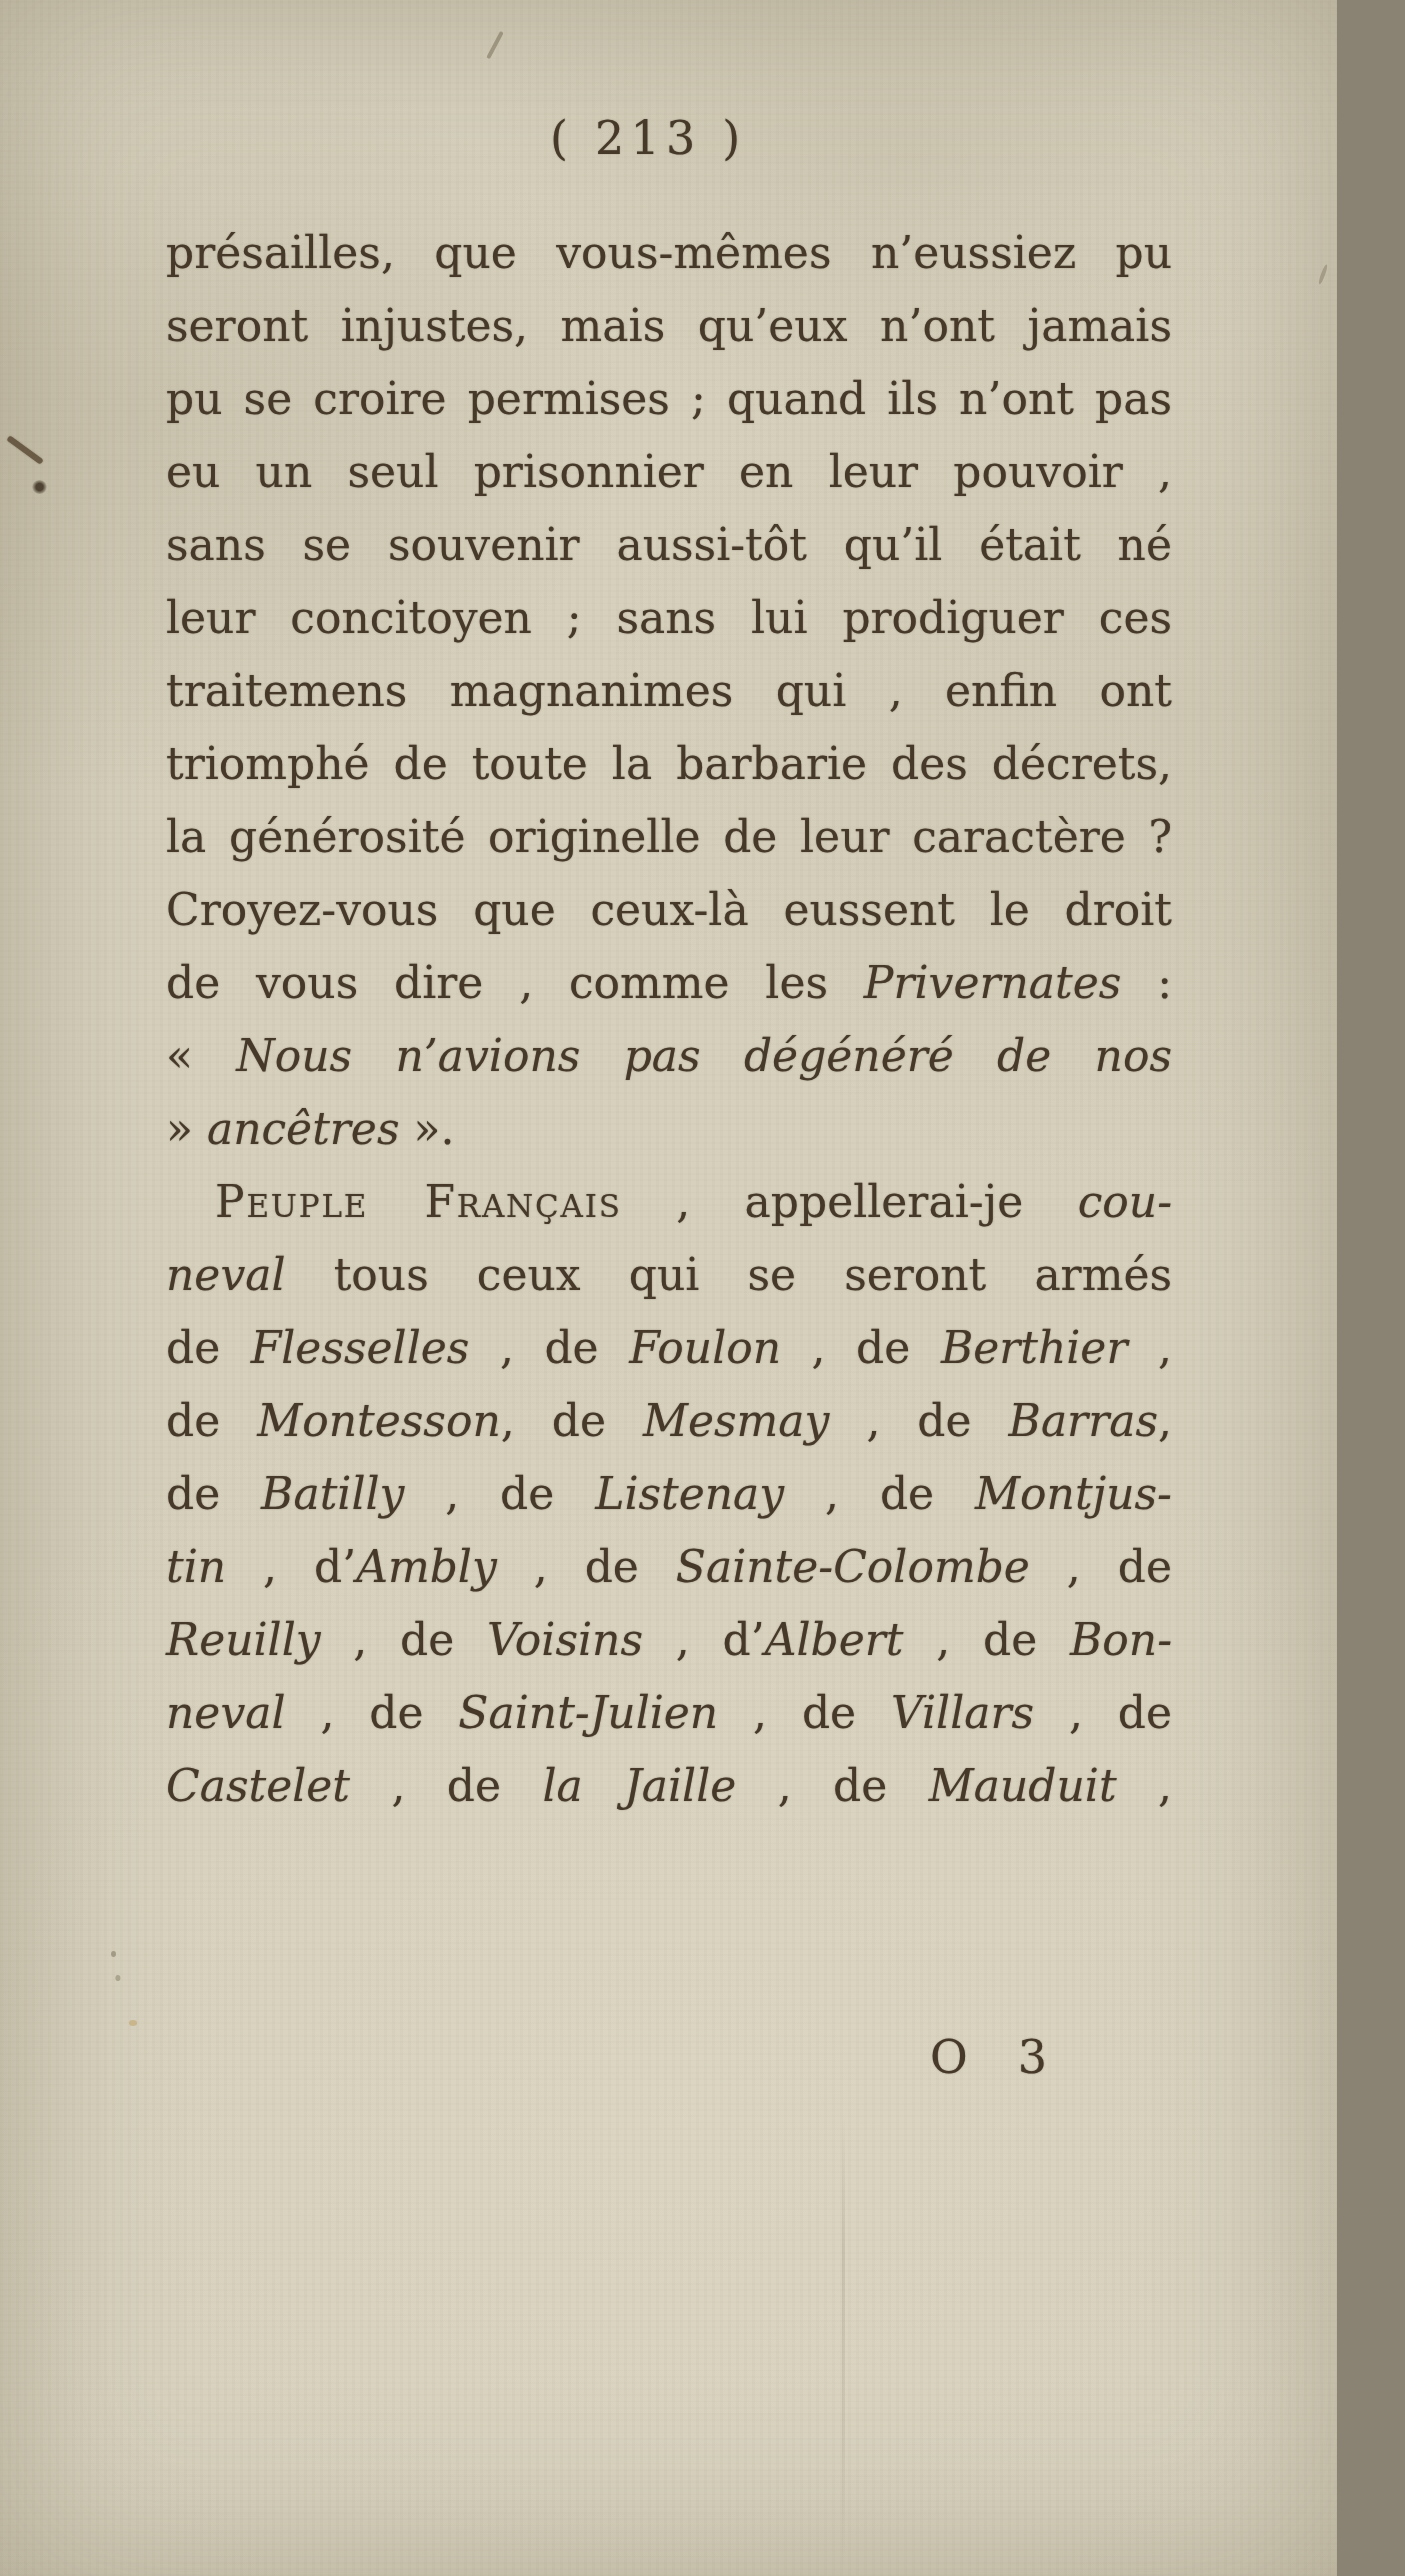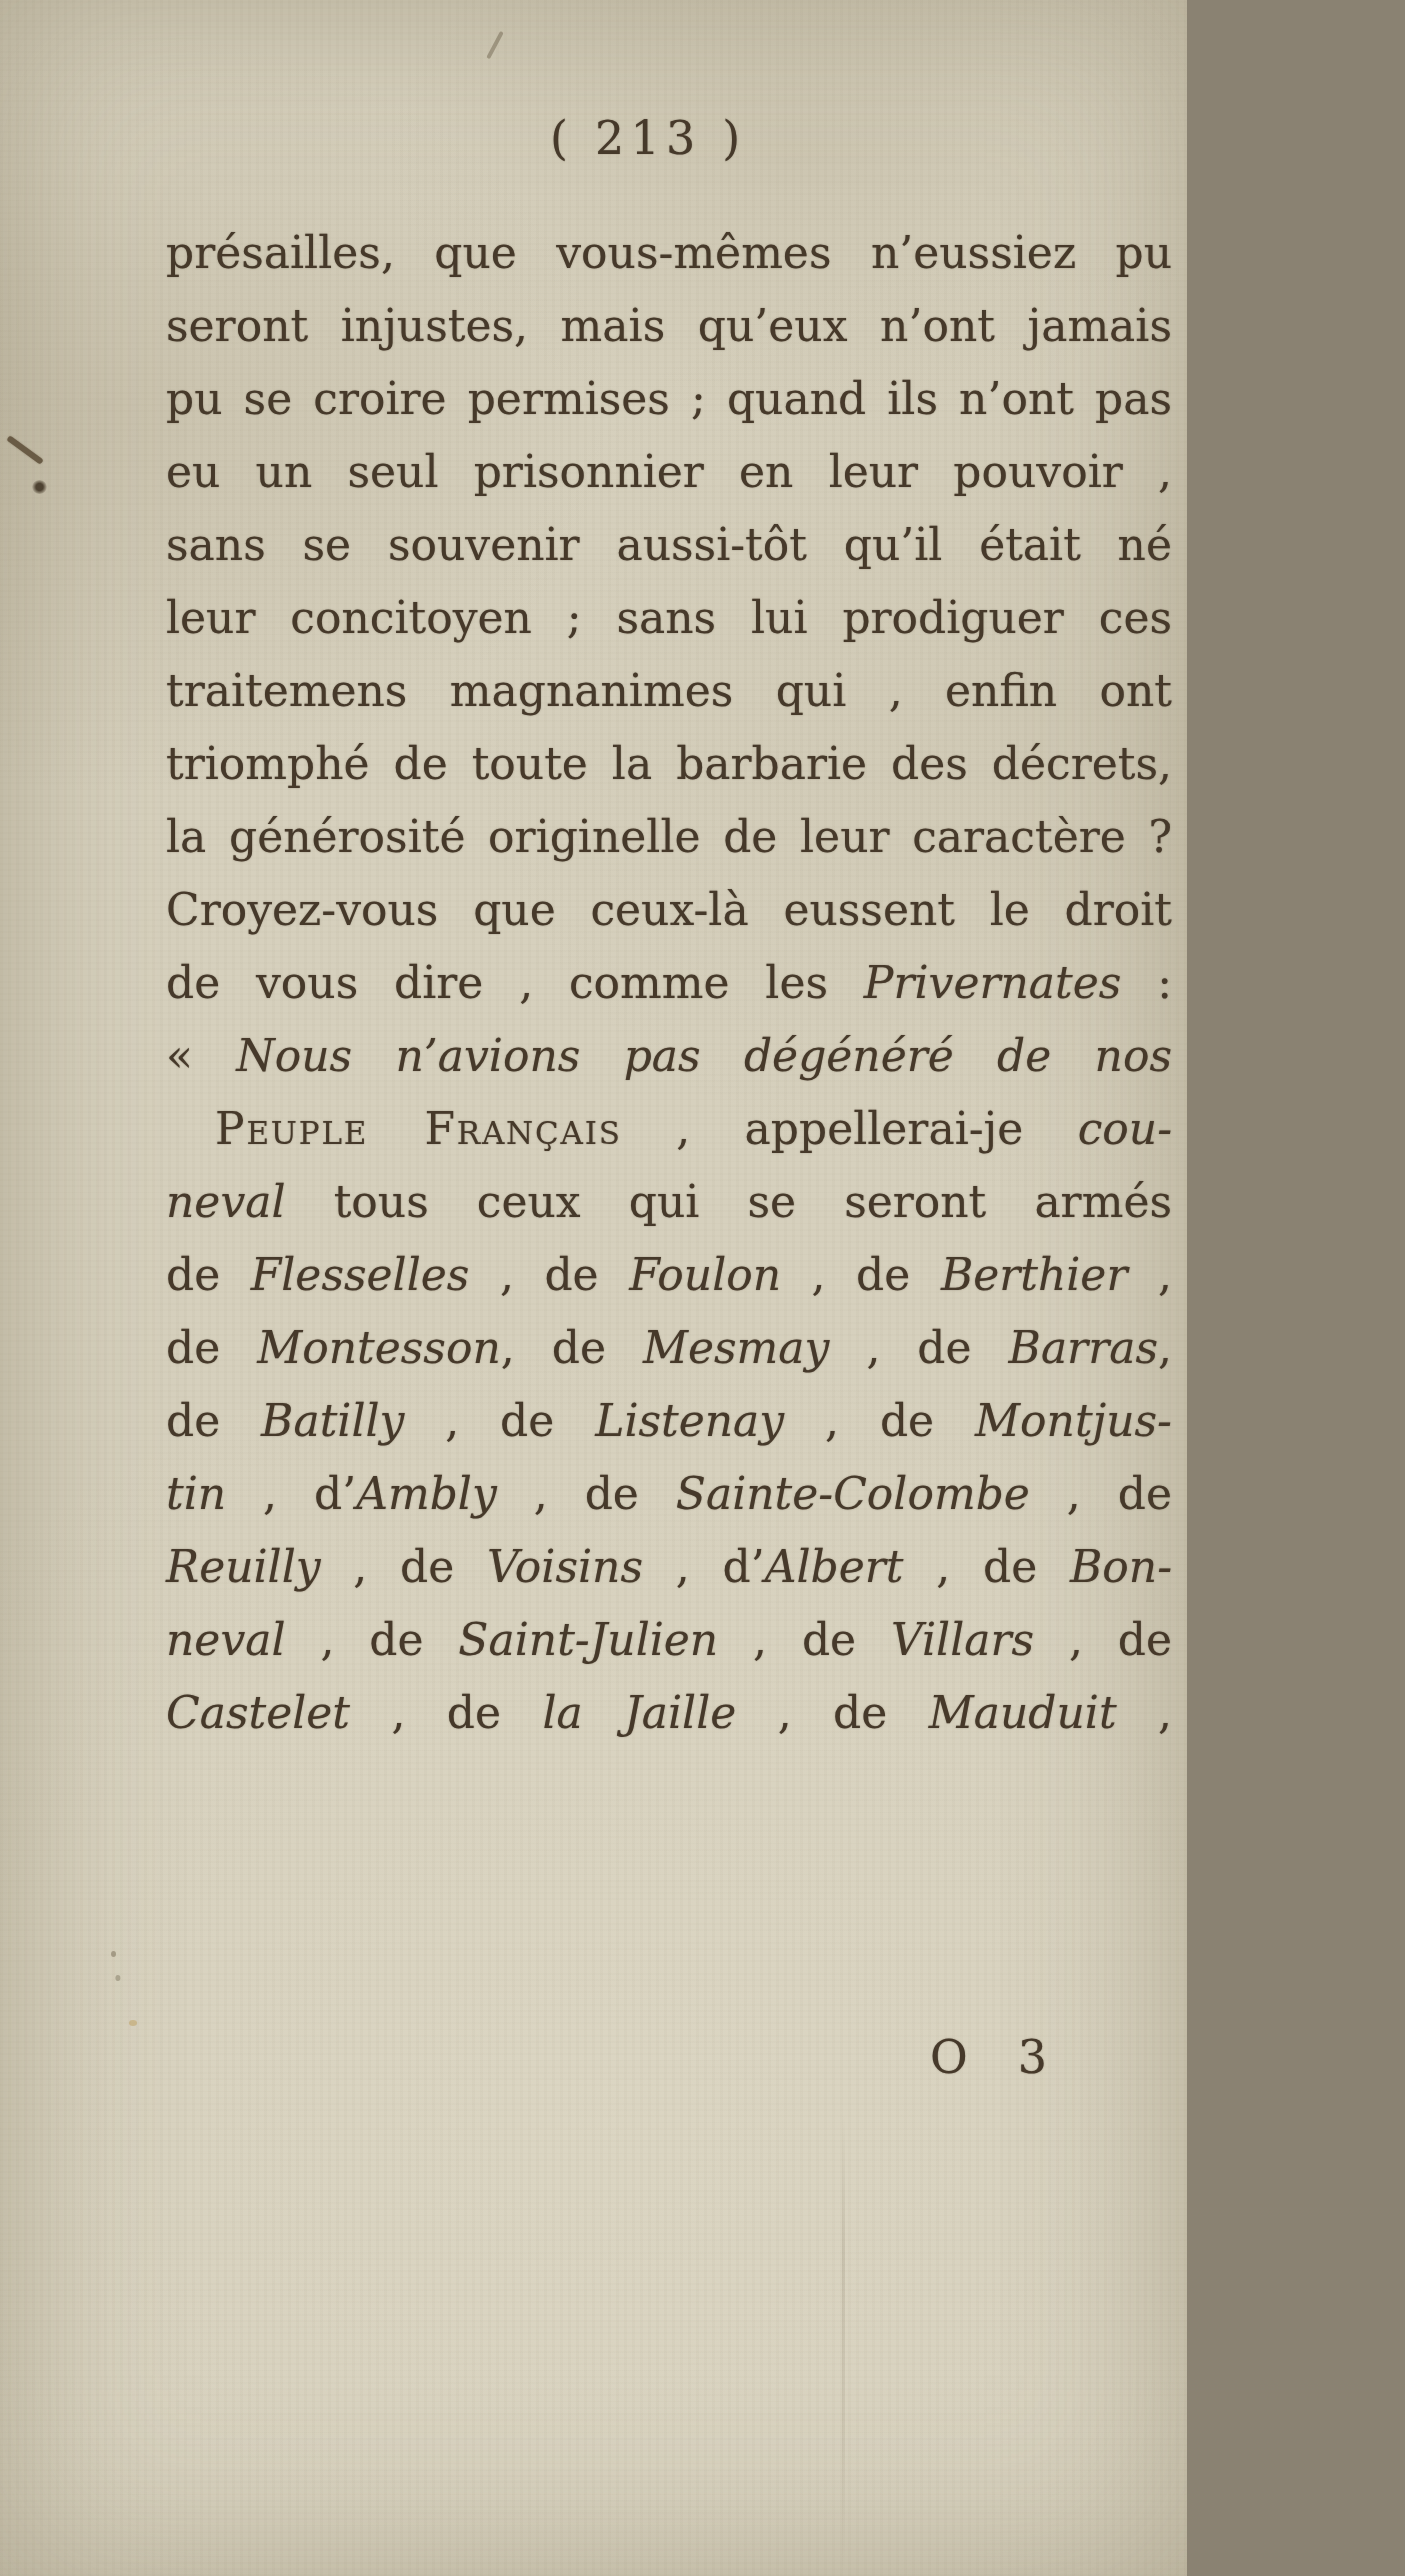--- a/index.html
+++ b/index.html
@@ -2,21 +2,21 @@
 <html style="font-size:14px"><head>
 <meta charset="utf-8">
 <style>
   html, body {
     margin: 0;
     padding: 0;
     background: #8a8272;
   }
   .page {
     position: relative;
-    width: 1187px;
+    width: 1337px;
     height: 2576px;
     overflow: hidden;
     font-family: "DejaVu Serif", "Liberation Serif", serif;
     color: var(--ink, #46392a);
     background:
       radial-gradient(796px 619px at 10% 16%, rgba(138,124,94,0.16), rgba(138,124,94,0) 62%),
       radial-gradient(973px 796px at 88% 28%, rgba(150,138,108,0.10), rgba(150,138,108,0) 60%),
       radial-gradient(1326px 1150px at 50% 82%, rgba(238,233,214,0.22), rgba(238,233,214,0) 70%),
       radial-gradient(707px 460px at 68% 6%, rgba(142,129,98,0.12), rgba(142,129,98,0) 60%),
       var(--paper, #d6d0bd);
@@ -143,20 +143,21 @@
       <div class="line just"><span>pu se croire permises ; quand ils n’ont pas</span></div>
       <div class="line just"><span>eu un seul prisonnier en leur pouvoir ,</span></div>
       <div class="line just"><span>sans se souvenir aussi-tôt qu’il était né</span></div>
       <div class="line just"><span>leur concitoyen ; sans lui prodiguer ces</span></div>
       <div class="line just"><span>traitemens magnanimes qui , enfin ont</span></div>
       <div class="line just"><span>triomphé de toute la barbarie des décrets,</span></div>
       <div class="line just"><span>la générosité originelle de leur caractère ?</span></div>
       <div class="line just"><span>Croyez-vous que ceux-là eussent le droit</span></div>
       <div class="line just"><span>de vous dire , comme les </span><span class="it">Privernates</span><span> :</span></div>
       <div class="line just"><span>« </span><span class="it">Nous n’avions pas dégénéré de nos</span></div>
+      <div class="line"><span>» </span><span class="it">ancêtres</span><span> ».</span></div>
       <div class="line just" style="text-indent: 49px;"><span class="sc">Peuple Français</span><span> , appellerai-je </span><span class="it">cou-</span></div>
       <div class="line just"><span class="it">neval</span><span> tous ceux qui se seront armés</span></div>
       <div class="line just"><span>de </span><span class="it">Flesselles</span><span> , de </span><span class="it">Foulon</span><span> , de </span><span class="it">Berthier</span><span> ,</span></div>
       <div class="line just"><span>de </span><span class="it">Montesson</span><span>, de </span><span class="it">Mesmay</span><span> , de </span><span class="it">Barras</span><span>,</span></div>
       <div class="line just"><span>de </span><span class="it">Batilly</span><span> , de </span><span class="it">Listenay</span><span> , de </span><span class="it">Montjus-</span></div>
       <div class="line just"><span class="it">tin</span><span> , d’</span><span class="it">Ambly</span><span> , de </span><span class="it">Sainte-Colombe</span><span> , de</span></div>
       <div class="line just"><span class="it">Reuilly</span><span> , de </span><span class="it">Voisins</span><span> , d’</span><span class="it">Albert</span><span> , de </span><span class="it">Bon-</span></div>
       <div class="line just"><span class="it">neval</span><span> , de </span><span class="it">Saint-Julien</span><span> , de </span><span class="it">Villars</span><span> , de</span></div>
       <div class="line just"><span class="it">Castelet</span><span> , de </span><span class="it">la Jaille</span><span> , de </span><span class="it">Mauduit</span><span> ,</span></div>
     </div>

